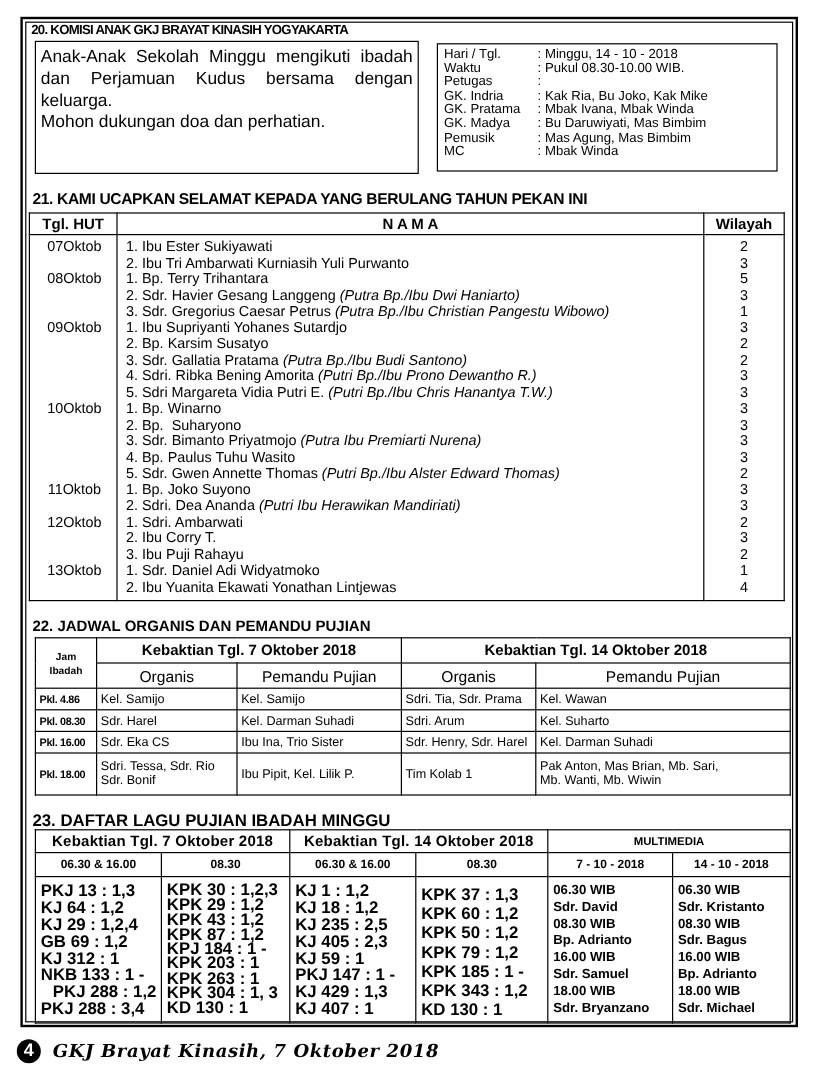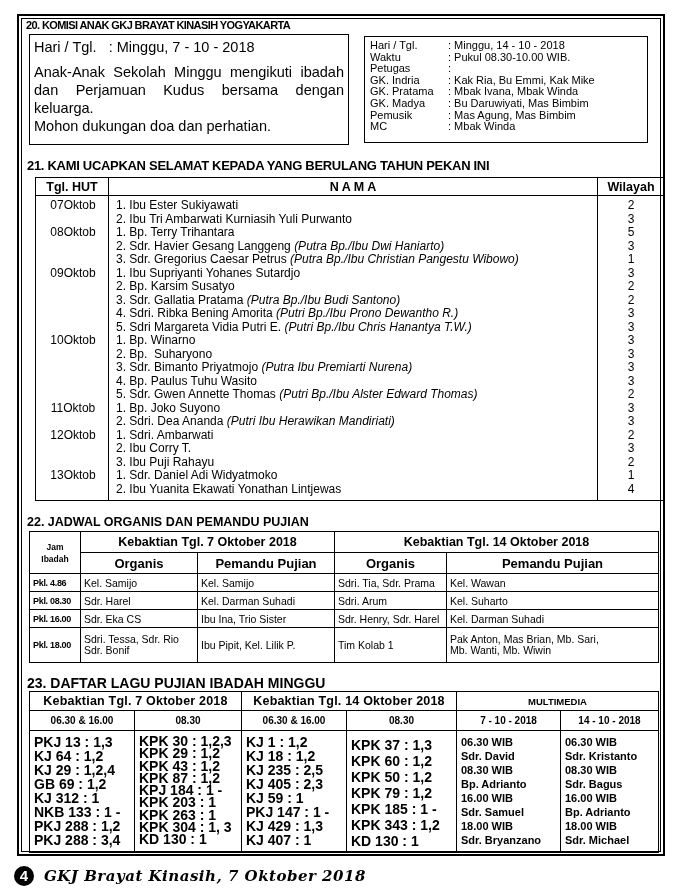--- a/index.html
+++ b/index.html
@@ -13,37 +13,37 @@
   #box-left { left:29px; top:34px; width:320px; height:111px; border:1px solid #000; box-sizing:border-box; padding:4px 4px 0 4px; }
   #box-left .l1 { font-size:14.5px; line-height:17px; margin-bottom:7px; }
   #box-left .para { font-size:14.5px; line-height:18px; text-align:justify; }
   #box-left .para2 { font-size:14.5px; line-height:18px; }
   #box-right { left:364px; top:36px; width:284px; height:107px; border:1px solid #000; box-sizing:border-box; padding:3px 5px; font-size:11px; line-height:11.6px; }
   #box-right .row { display:flex; white-space:nowrap; }
   #box-right .k { width:78px; }
   
   #s21-title { left:27px; top:158px; font-size:13px; letter-spacing:-0.3px; }
   table { border-collapse:collapse; }
-  #t21 { position:absolute; left:35px; top:177px; width:630px; font-size:12px; }
+  #t21 { position:absolute; left:24px; top:177px; width:630px; font-size:12px; }
   #t21 th { border:1px solid #000; font-size:12.5px; font-weight:bold; height:17px; padding:0; }
   #t21 td { border-left:1px solid #000; border-right:1px solid #000; vertical-align:top; padding:0; }
   #t21 .bottom td { border-bottom:1px solid #000; }
   .c-date { width:72px; }
   .c-wil { width:66px; text-align:center; }
   .line { height:13.5px; line-height:13.5px; white-space:nowrap; }
   .date-line { display:flex; justify-content:center; padding:0 4px 0 6px; }
   .name-line { padding-left:7px; }
   .it { font-style:italic; }
   
   #s22-title { left:27px; top:515px; font-size:12.5px; }
   #t22 { position:absolute; left:29px; top:531px; width:630px; font-size:10.5px; }
   #t22 th, #t22 td { border:1px solid #000; padding:0 3px; }
   #t22 .jam-h { font-size:8.5px; font-weight:bold; text-align:center; width:44px; line-height:12px; }
   #t22 .keb { font-size:12.5px; font-weight:bold; height:20px; }
-  #t22 .sub { font-size:13px; font-weight:bold; height:20px; }
+  #t22 .sub { font-size:13px; font-weight:normal; height:20px; }
   #t22 td { height:17px; white-space:nowrap; }
   #t22 td.pkl { font-weight:bold; font-size:9px; letter-spacing:-0.3px; }
   #t22 tr.tall td { height:34px; line-height:11px; }
   
   #s23-title { left:27px; top:675px; font-size:14px; }
   #t23 { position:absolute; left:29px; top:691px; width:630px; }
   #t23 th { border:1px solid #000; font-weight:bold; padding:0; }
   #t23 .keb { font-size:12.5px; height:18px; letter-spacing:0.2px; }
   #t23 .mm { font-size:9.5px; height:18px; }
   #t23 .sub { font-size:10px; height:19px; }
@@ -58,40 +58,39 @@
   .foot-text { margin-left:10px; font-family:"DejaVu Serif", serif; font-style:italic; font-weight:bold; font-size:15px; letter-spacing:0.5px; }
 </style>
 </head>
 <body>
 
 <div class="frame-outer"></div>
 <div class="frame-inner"></div>
 
 <div id="s20-title" class="abs sec-title">20. KOMISI ANAK GKJ BRAYAT KINASIH YOGYAKARTA</div>
 <div id="box-left" class="abs">
-  <div class="l1" style="white-space:pre;">Hari / Tgl.   : Minggu, 7 - 10 - 2018</div>
   <div class="para">Anak-Anak Sekolah Minggu mengikuti ibadah dan  Perjamuan Kudus bersama dengan keluarga.</div>
   <div class="para2">Mohon dukungan doa dan perhatian.</div>
 </div>
 <div id="box-right" class="abs">
     <div class="row">
       <span class="k">Hari / Tgl.</span>
       <span>: Minggu, 14 - 10 - 2018</span>
     </div>
     <div class="row">
       <span class="k">Waktu</span>
       <span>: Pukul 08.30-10.00 WIB.</span>
     </div>
     <div class="row">
       <span class="k">Petugas</span>
       <span>:</span>
     </div>
     <div class="row">
       <span class="k">GK. Indria</span>
-      <span>: Kak Ria, Bu Emmi, Kak Mike</span>
+      <span>: Kak Ria, Bu Joko, Kak Mike</span>
     </div>
     <div class="row">
       <span class="k">GK. Pratama</span>
       <span>: Mbak Ivana, Mbak Winda</span>
     </div>
     <div class="row">
       <span class="k">GK. Madya</span>
       <span>: Bu Daruwiyati, Mas Bimbim</span>
     </div>
     <div class="row">
@@ -332,21 +331,21 @@
   </thead>
   <tbody>
     <tr>
       <td class="songs" id="sc0">
           <div style="white-space: nowrap;">PKJ 13 : 1,3</div>
           <div style="white-space: nowrap;">KJ 64 : 1,2</div>
           <div style="white-space: nowrap;">KJ 29 : 1,2,4</div>
           <div style="white-space: nowrap;">GB 69 : 1,2</div>
           <div style="white-space: nowrap;">KJ 312 : 1</div>
           <div style="white-space: nowrap;">NKB 133 : 1 -</div>
-          <div style="white-space: nowrap;">PKJ 288 : 1,2</div>
+          <div style="white-space: nowrap; margin-left: 10px;">PKJ 288 : 1,2</div>
           <div style="white-space: nowrap;">PKJ 288 : 3,4</div>
         </td>
       <td class="songs tight" id="sc1">
           <div style="white-space: nowrap;">KPK 30 : 1,2,3</div>
           <div style="white-space: nowrap;">KPK 29 : 1,2</div>
           <div style="white-space: nowrap;">KPK 43 : 1,2</div>
           <div style="white-space: nowrap;">KPK 87 : 1,2</div>
           <div style="white-space: nowrap;">KPJ 184 : 1 -</div>
           <div style="white-space: nowrap;">KPK 203 : 1</div>
           <div style="white-space: nowrap;">KPK 263 : 1</div>

